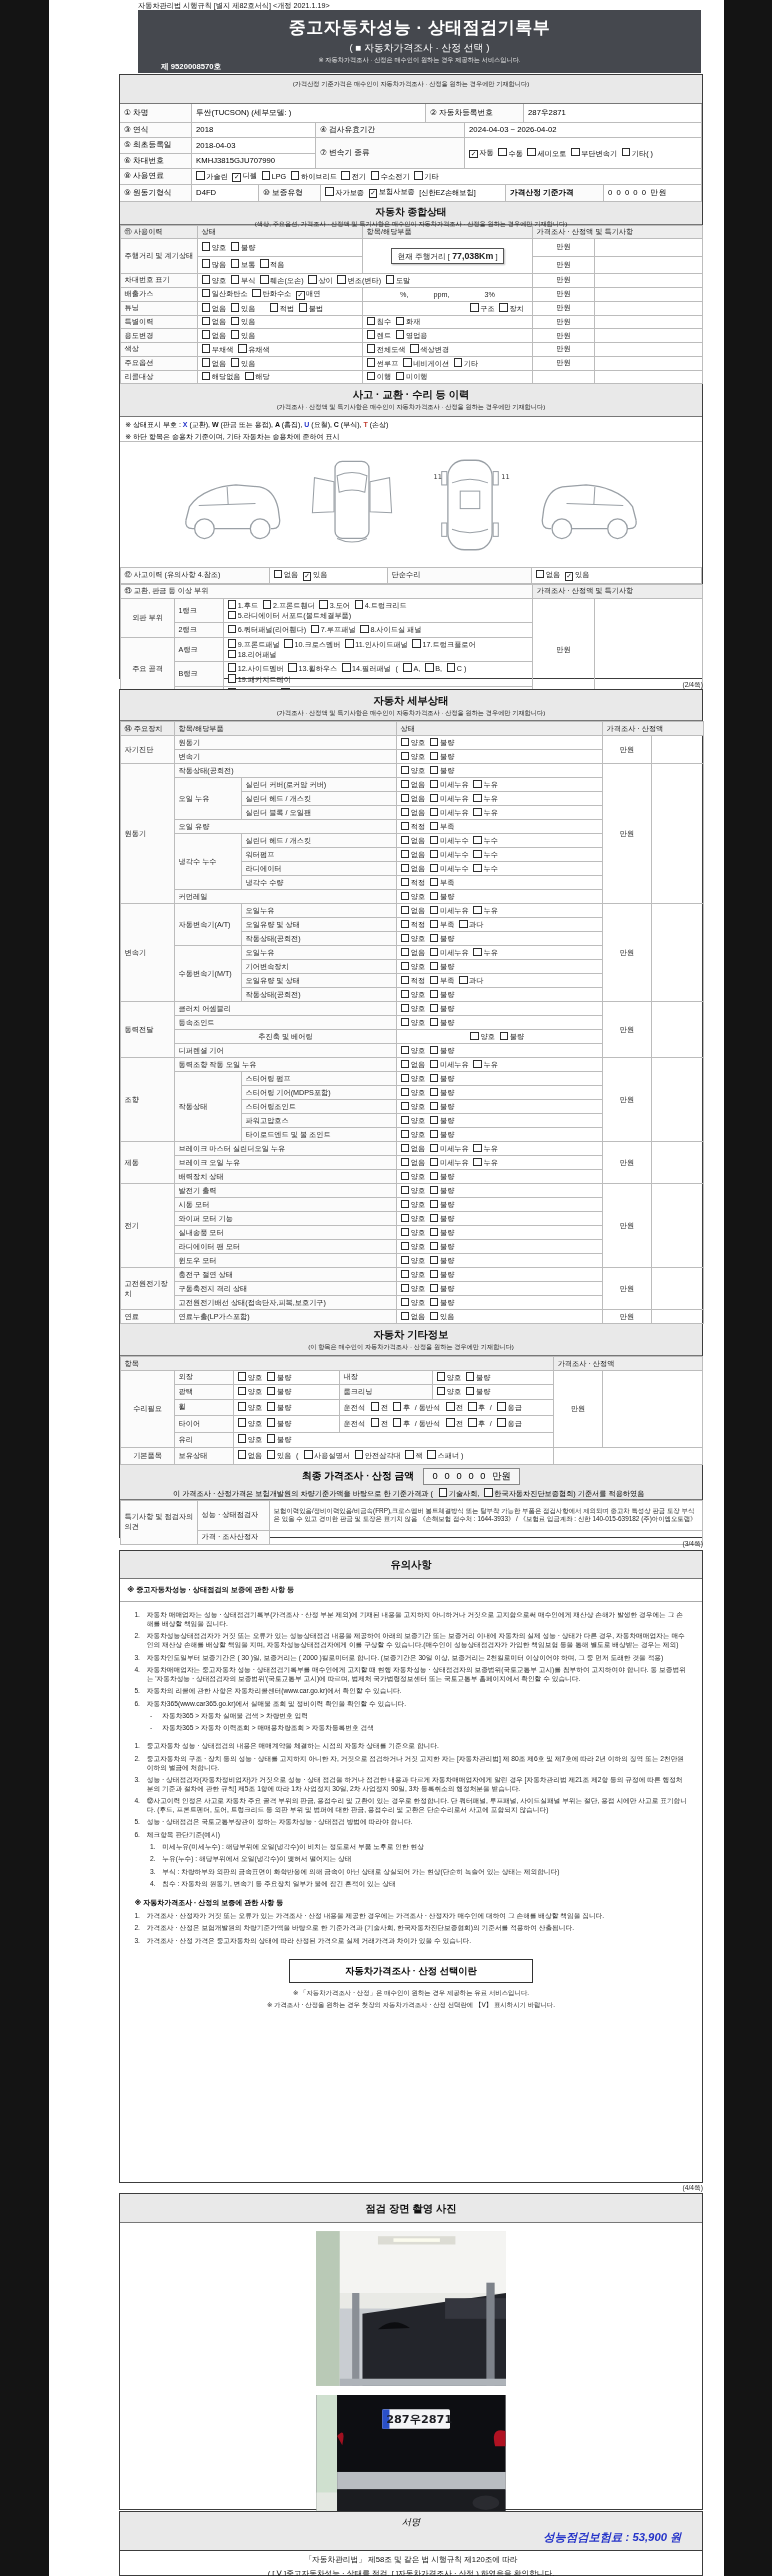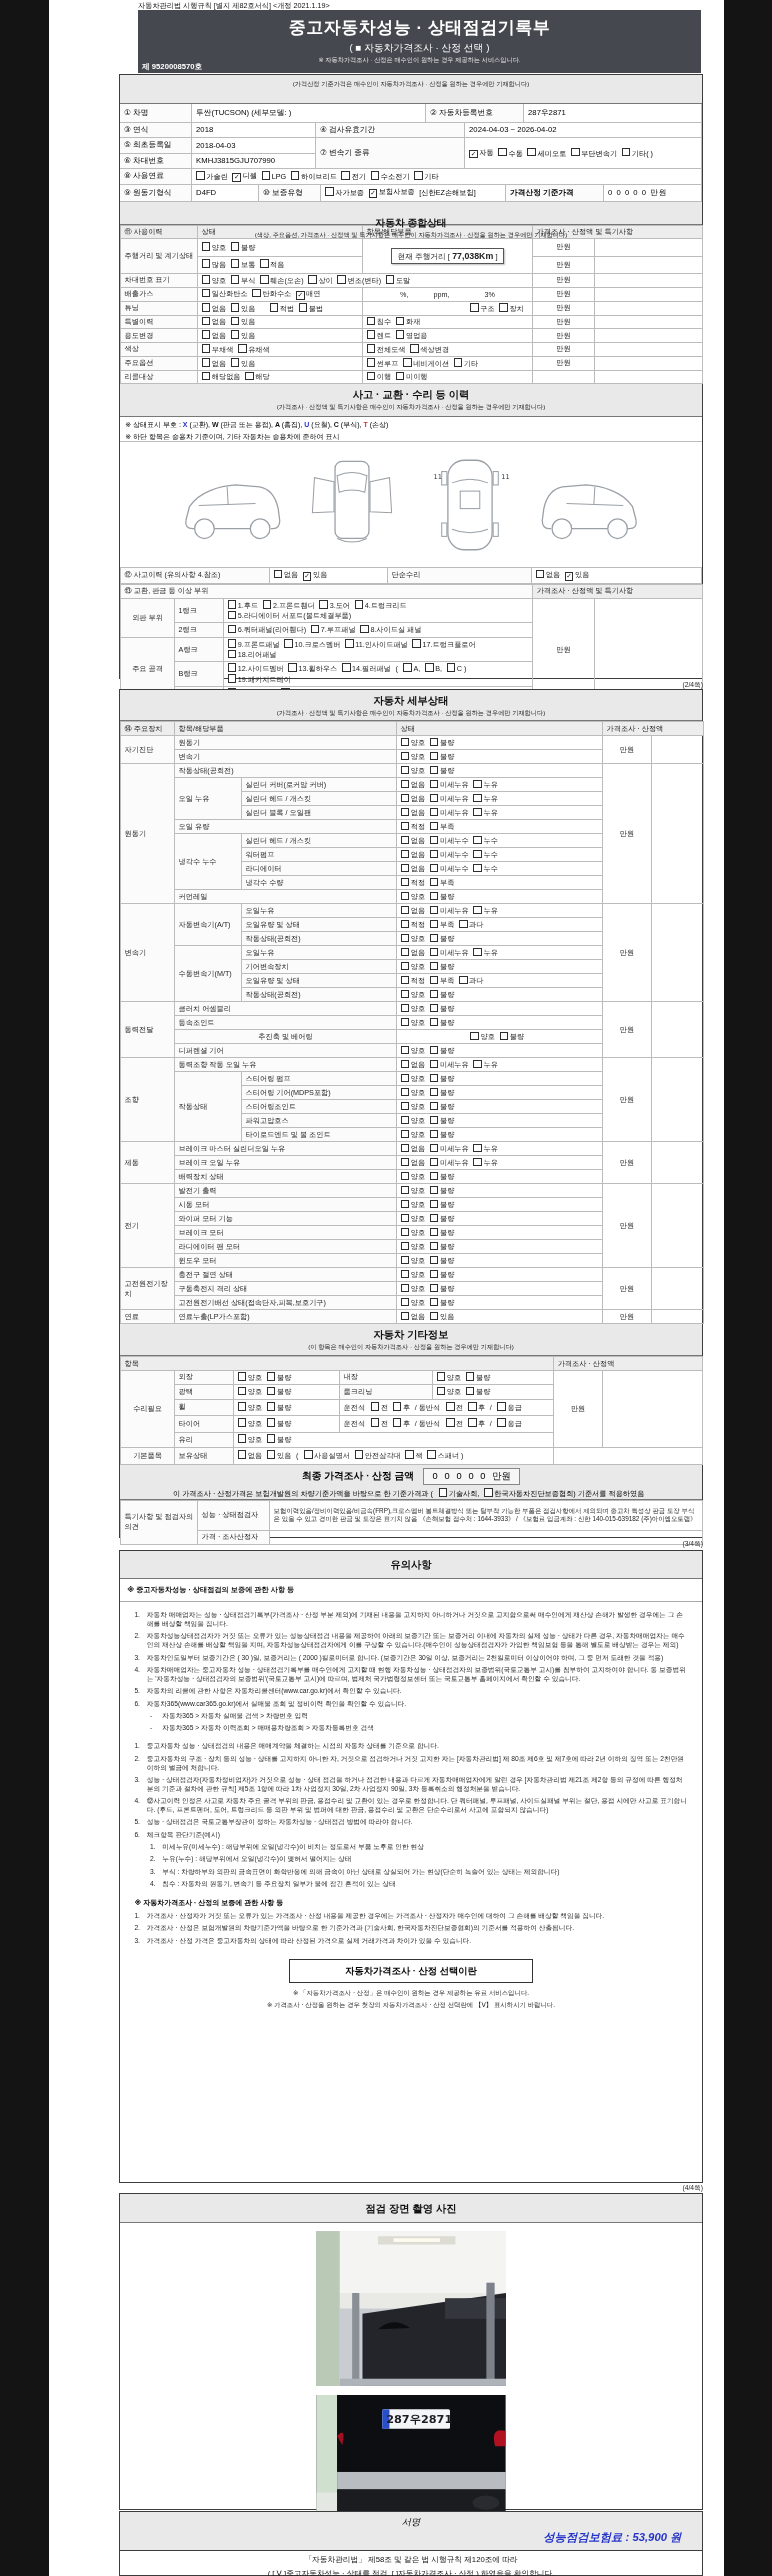--- a/index.html
+++ b/index.html
@@ -4,21 +4,21 @@
 <style>
   html,body{margin:0;padding:0;background:#141414;font-family:"Liberation Sans","DejaVu Sans",sans-serif;}
   #canvas{position:relative;width:773px;height:2576px;background:#141414;overflow:hidden;}
   #page{position:absolute;left:49px;top:0;width:675px;height:2576px;background:#ffffff;overflow:hidden;}
   .abs{position:absolute;}
   .regline{left:89px;top:1px;font-size:7.2px;color:#111;}
   .banner{left:89px;top:10.3px;width:563px;height:63px;background:#45484e;color:#fff;}
   .banner .t1{text-align:center;font-size:17px;font-weight:bold;letter-spacing:0.5px;margin-top:6.2px;}
   .banner .t2{text-align:center;font-size:9.8px;margin-top:2.1px;}
   .banner .t3{text-align:center;font-size:6.2px;color:#e8e8e8;margin-top:1.5px;}
-  .docno{position:absolute;left:4px;bottom:1.5px;font-size:7.7px;font-weight:bold;color:#fff;}
+  .docno{position:absolute;left:23px;bottom:1.5px;font-size:7.7px;font-weight:bold;color:#fff;}
   .block{left:70px;width:584px;border:1px solid #3c3c3c;box-sizing:border-box;background:#fff;}
   .sech{background:#e9e9e9;border-bottom:0.5px solid #777;text-align:center;padding-top:3.6px;box-sizing:border-box;}
   .sech .st{font-size:10.3px;font-weight:bold;color:#111;}
   .sech .sn{font-size:6.2px;color:#222;margin-top:1.5px;}
   table{border-collapse:collapse;table-layout:fixed;width:582px;}
   td{border:0.5px solid #bcbcbc;font-size:7.2px;color:#222;padding:1px 3.6px;overflow:hidden;vertical-align:middle;box-sizing:border-box;}
   td.lb{background:#fbfbfb;}
   td.hd{background:#ededed;font-size:7.2px;}
   td.pr{text-align:center;}
   .cb{display:inline-block;width:6.7px;height:6.7px;border:1px solid #2e2e2e;background:#fff;margin-right:1.5px;vertical-align:-1px;line-height:5.7px;font-size:6.7px;font-weight:bold;text-align:center;color:#000;}
@@ -119,21 +119,21 @@
         <div class="fc" style="width:185px;">
               <span class="opt"><span class="cb"></span><span class="ol">자가보증</span></span>
               <span class="opt"><span class="cb">✓</span><span class="ol">보험사보증</span></span>
               <span class="opt"><span class="plain">[신한EZ손해보험]</span></span>
             </div>
         <div class="fc lb" style="width:98px;font-weight:bold;">가격산정 기준가격</div>
         <div class="fc" style="width:98px;letter-spacing:1px;">0 0 0 0 0 만원</div>
       </div>
     </div>
 
-    <div class="sech" style="height:23px;padding-top:15px;">
+    <div class="sech" style="height:23px;padding-top:4px;">
       <div class="st" style="font-size:9.8px;">자동차 종합상태</div>
       <div class="sn" style="margin-top:0.5px;">(색상, 주요옵션, 가격조사 · 산정액 및 특기사항은 매수인이 자동차가격조사 · 산정을 원하는 경우에만 기재합니다)</div>
     </div>
 
     <table>
       <colgroup>
             <col style="width:77px">
             <col style="width:165px">
             <col style="width:170px">
             <col style="width:62px">
@@ -515,21 +515,21 @@
             </tr>
       <tr style="height: 14px;">
               <td class="lb" colspan="2">시동 모터</td>
               <td><span class="opt"><span class="cb"></span><span class="ol">양호</span></span><span class="opt"><span class="cb"></span><span class="ol">불량</span></span></td>
             </tr>
       <tr style="height: 14px;">
               <td class="lb" colspan="2">와이퍼 모터 기능</td>
               <td><span class="opt"><span class="cb"></span><span class="ol">양호</span></span><span class="opt"><span class="cb"></span><span class="ol">불량</span></span></td>
             </tr>
       <tr style="height: 14px;">
-              <td class="lb" colspan="2">브레이크 모터</td>
+              <td class="lb" colspan="2">실내송풍 모터</td>
               <td><span class="opt"><span class="cb"></span><span class="ol">양호</span></span><span class="opt"><span class="cb"></span><span class="ol">불량</span></span></td>
             </tr>
       <tr style="height: 14px;">
               <td class="lb" colspan="2">라디에이터 팬 모터</td>
               <td><span class="opt"><span class="cb"></span><span class="ol">양호</span></span><span class="opt"><span class="cb"></span><span class="ol">불량</span></span></td>
             </tr>
       <tr style="height: 14px;">
               <td class="lb" colspan="2">윈도우 모터</td>
               <td><span class="opt"><span class="cb"></span><span class="ol">양호</span></span><span class="opt"><span class="cb"></span><span class="ol">불량</span></span></td>
             </tr>

